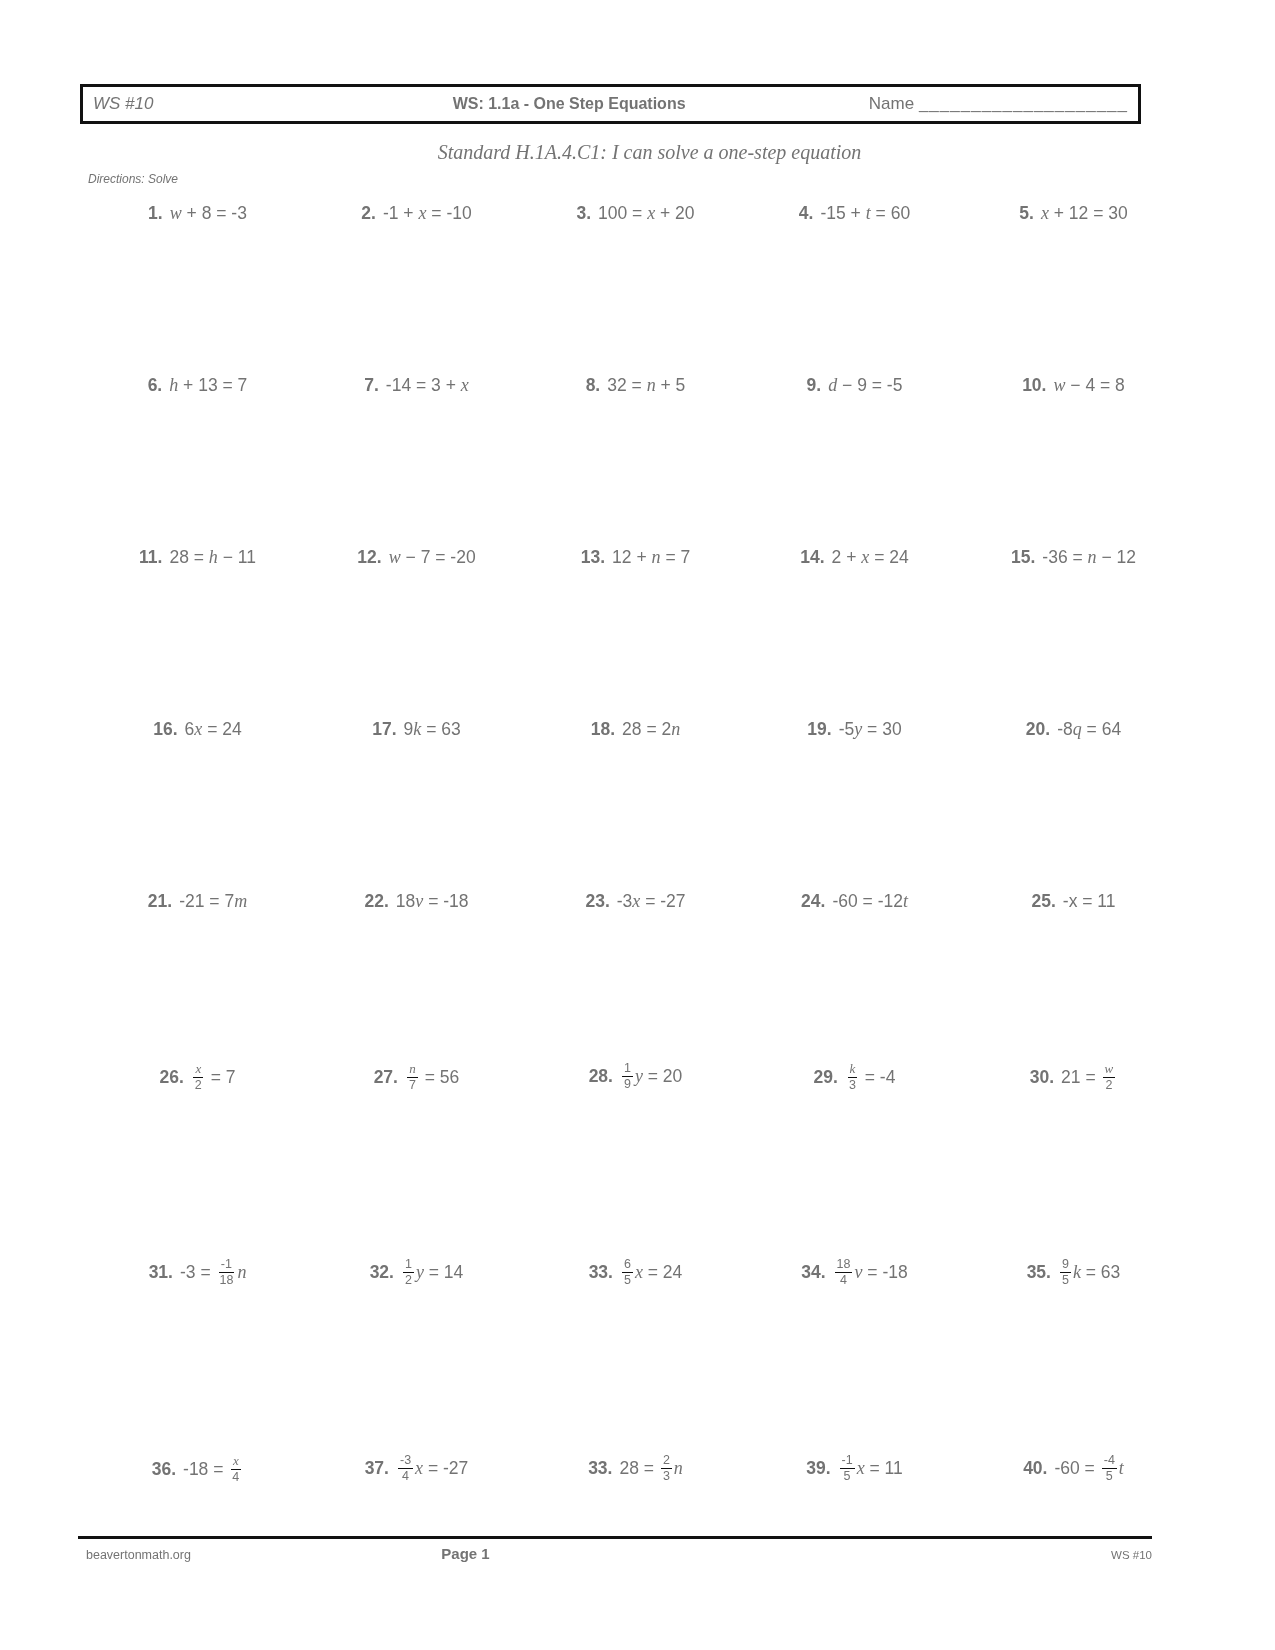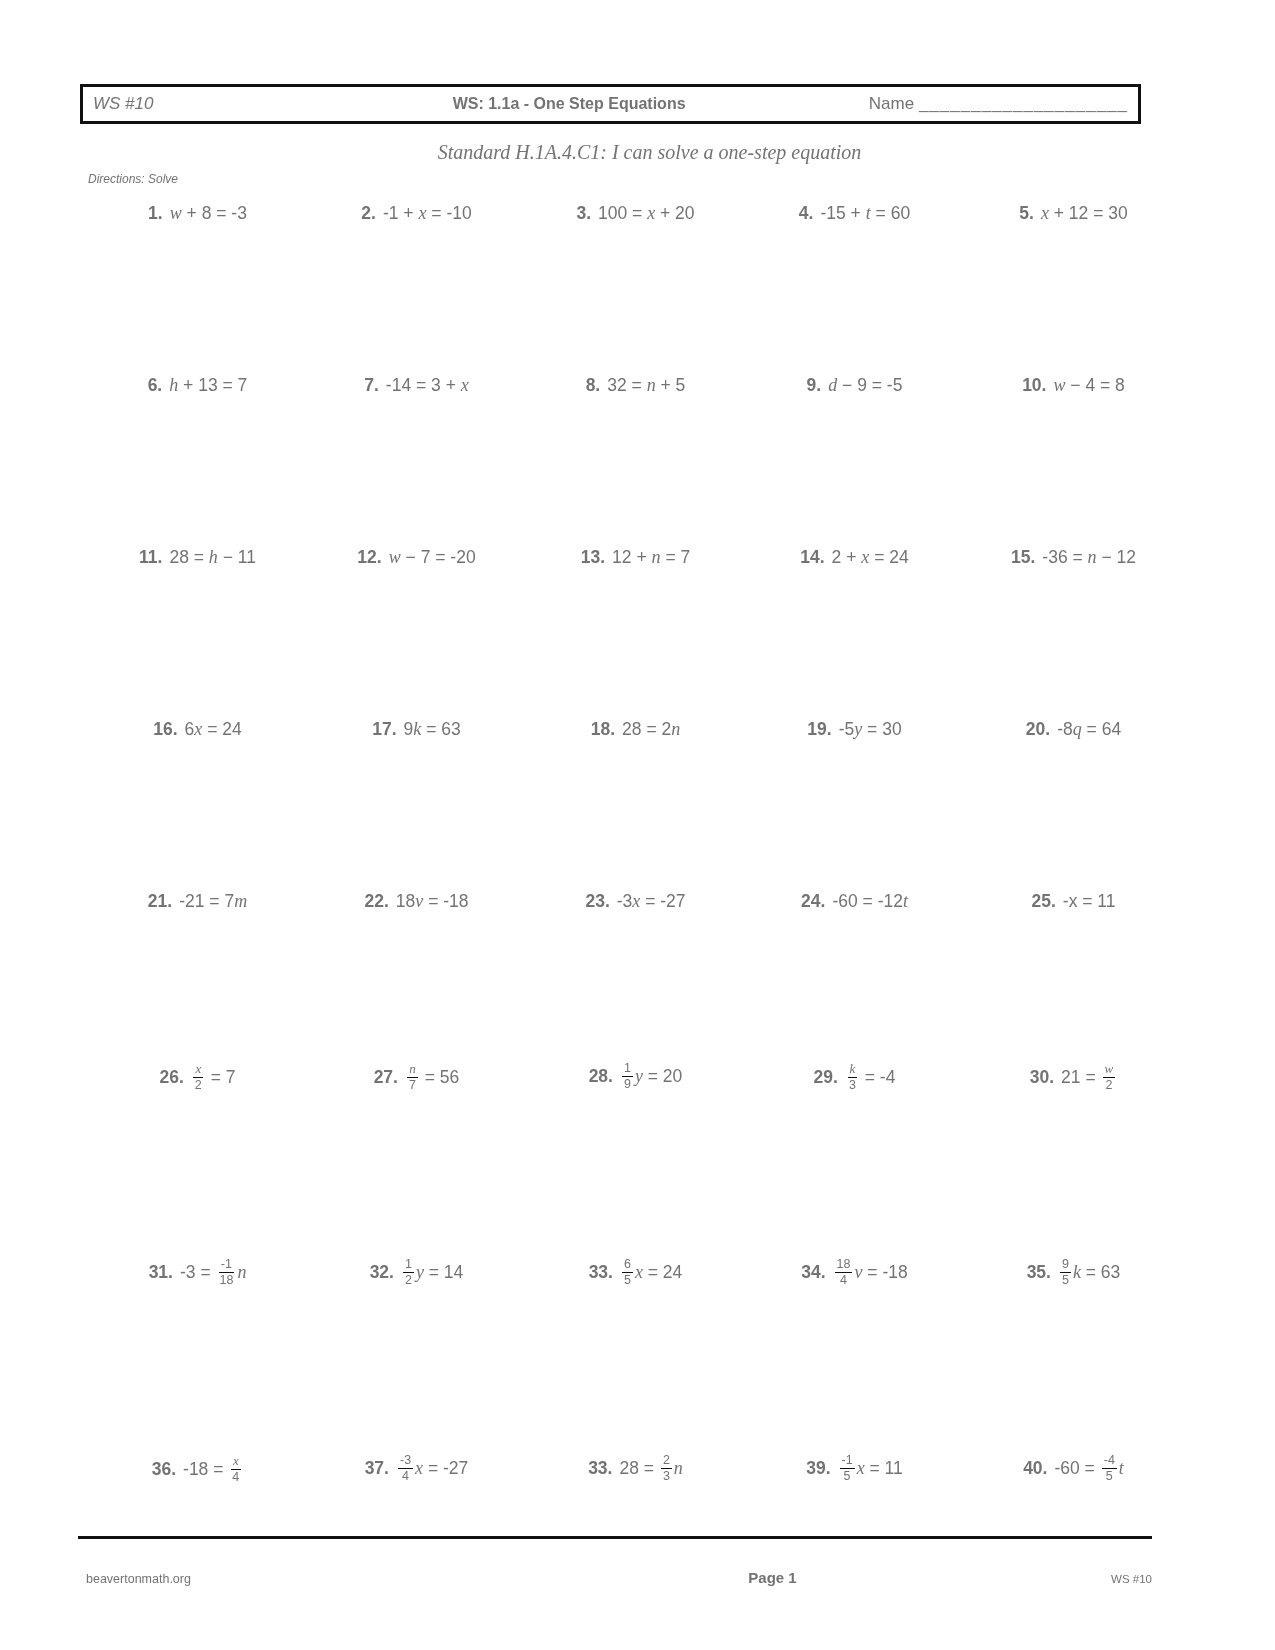--- a/index.html
+++ b/index.html
@@ -59,21 +59,21 @@
   .frac .fden{padding:1px 2px 0 2px;}
   .frac i{font-size:13px;}
   
   .footer{
     position:absolute;left:78px;top:1536px;width:1074px;
     border-top:3px solid #111;
     padding-top:6px;
     display:flex;align-items:baseline;
   }
   .f-left{flex:1;font-size:12.5px;text-align:left;padding-left:8px;}
-  .f-center{flex:1;font-size:15px;font-weight:bold;text-align:right;margin-top:24px;}
+  .f-center{flex:1;font-size:15px;font-weight:bold;text-align:left;}
   .f-right{flex:1;font-size:11.5px;text-align:right;}
 </style>
 </head>
 <body>
 
 <div class="page">
 
   <div class="hdr-box">
     <div class="hdr-left">WS #10</div>
     <div class="hdr-title">WS: 1.1a - One Step Equations</div>

